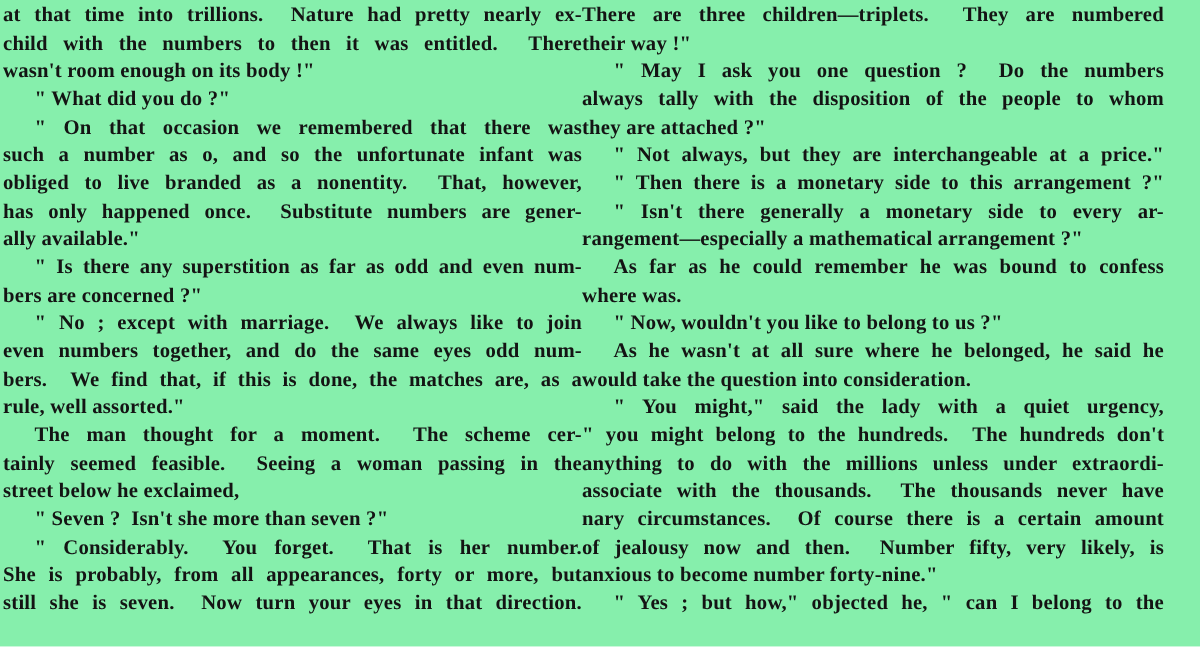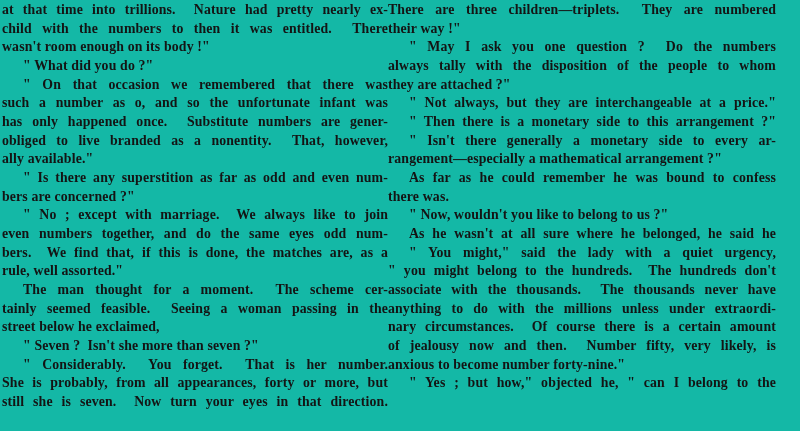--- a/index.html
+++ b/index.html
@@ -4,21 +4,21 @@
 <style>
   html, body {
     margin: 0;
     padding: 0;
     background: #ffffff;
   }
   .page {
     position: relative;
     width: 800px;
     height: 431px;
-    background: #14b8a6;
+    background: #86efac;
     overflow: hidden;
     font-family: "Liberation Serif", "DejaVu Serif", serif;
     font-weight: bold;
     font-size: 13.8px;
     color: #141414;
     letter-spacing: 0.15px;
   }
   .col {
     position: absolute;
     top: 1px;
@@ -44,22 +44,22 @@
 <body>
 
 <div class="page">
   <div class="col col-left">
       <div class="line just">at that time into trillions.  Nature had pretty nearly ex-</div>
       <div class="line just">child with the numbers to then it was entitled.  There</div>
       <div class="line">wasn't room enough on its body !"</div>
       <div class="line ind">" What did you do ?"</div>
       <div class="line ind just">" On that occasion we remembered that there was</div>
       <div class="line just">such a number as o, and so the unfortunate infant was</div>
+      <div class="line just">obliged to live branded as a nonentity.  That, however,</div>
       <div class="line just">has only happened once.  Substitute numbers are gener-</div>
-      <div class="line just">obliged to live branded as a nonentity.  That, however,</div>
       <div class="line">ally available."</div>
       <div class="line ind just">" Is there any superstition as far as odd and even num-</div>
       <div class="line">bers are concerned ?"</div>
       <div class="line ind just">" No ; except with marriage.  We always like to join</div>
       <div class="line just">even numbers together, and do the same eyes odd num-</div>
       <div class="line just">bers.  We find that, if this is done, the matches are, as a</div>
       <div class="line">rule, well assorted."</div>
       <div class="line ind just">The man thought for a moment.  The scheme cer-</div>
       <div class="line just">tainly seemed feasible.  Seeing a woman passing in the</div>
       <div class="line">street below he exclaimed,</div>
@@ -72,25 +72,26 @@
       <div class="line just">There are three children—triplets.  They are numbered</div>
       <div class="line">their way !"</div>
       <div class="line ind just">" May I ask you one question ?  Do the numbers</div>
       <div class="line just">always tally with the disposition of the people to whom</div>
       <div class="line">they are attached ?"</div>
       <div class="line ind just">" Not always, but they are interchangeable at a price."</div>
       <div class="line ind just">" Then there is a monetary side to this arrangement ?"</div>
       <div class="line ind just">" Isn't there generally a monetary side to every ar-</div>
       <div class="line">rangement—especially a mathematical arrangement ?"</div>
       <div class="line ind just">As far as he could remember he was bound to confess</div>
-      <div class="line">there was.</div>
+      <div class="line">where was.</div>
       <div class="line ind">" Now, wouldn't you like to belong to us ?"</div>
       <div class="line ind just">As he wasn't at all sure where he belonged, he said he</div>
+      <div class="line">would take the question into consideration.</div>
       <div class="line ind just">" You might," said the lady with a quiet urgency,</div>
       <div class="line just">" you might belong to the hundreds.  The hundreds don't</div>
+      <div class="line just">anything to do with the millions unless under extraordi-</div>
       <div class="line just">associate with the thousands.  The thousands never have</div>
-      <div class="line just">anything to do with the millions unless under extraordi-</div>
       <div class="line just">nary circumstances.  Of course there is a certain amount</div>
       <div class="line just">of jealousy now and then.  Number fifty, very likely, is</div>
       <div class="line">anxious to become number forty-nine."</div>
       <div class="line ind just">" Yes ; but how," objected he, " can I belong to the</div>
     </div>
 </div>
 
 </body></html>

